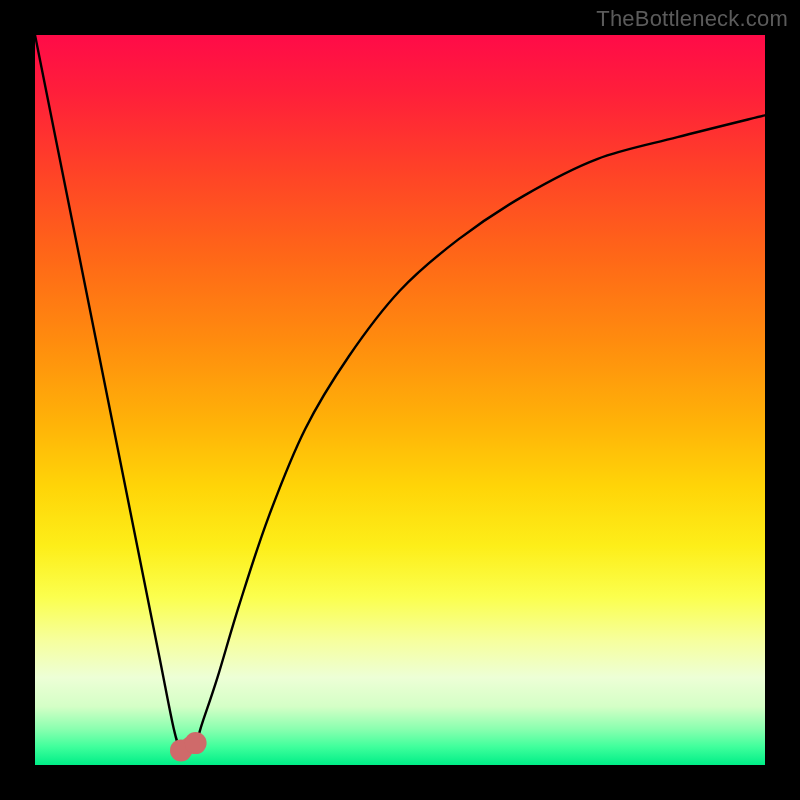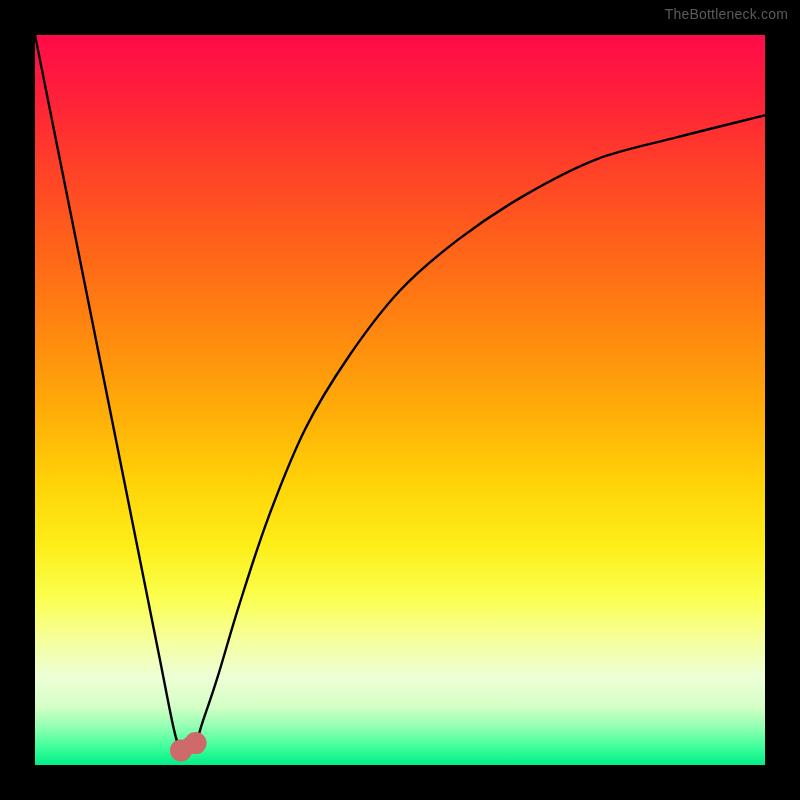--- a/index.html
+++ b/index.html
@@ -49,21 +49,21 @@
       #8cffb0 95%,
       #40ff9c 97.5%,
       #00ee87 100%
     );
   }
   .attribution {
     position: absolute;
     top: 6px;
     right: 12px;
     color: #5b5b5b;
-    font-size: 14px;
+    font-size: 22px;
     letter-spacing: 0.2px;
     font-weight: 500;
   }
   svg.curves {
     position: absolute;
     left: 0;
     top: 0;
     width: 100%;
     height: 100%;
   }

